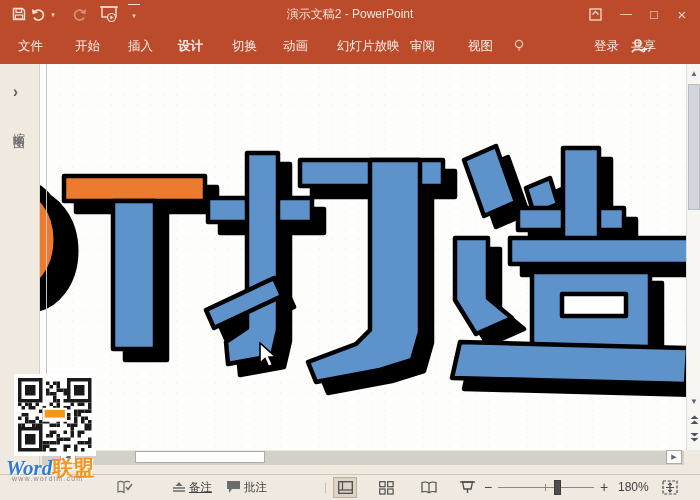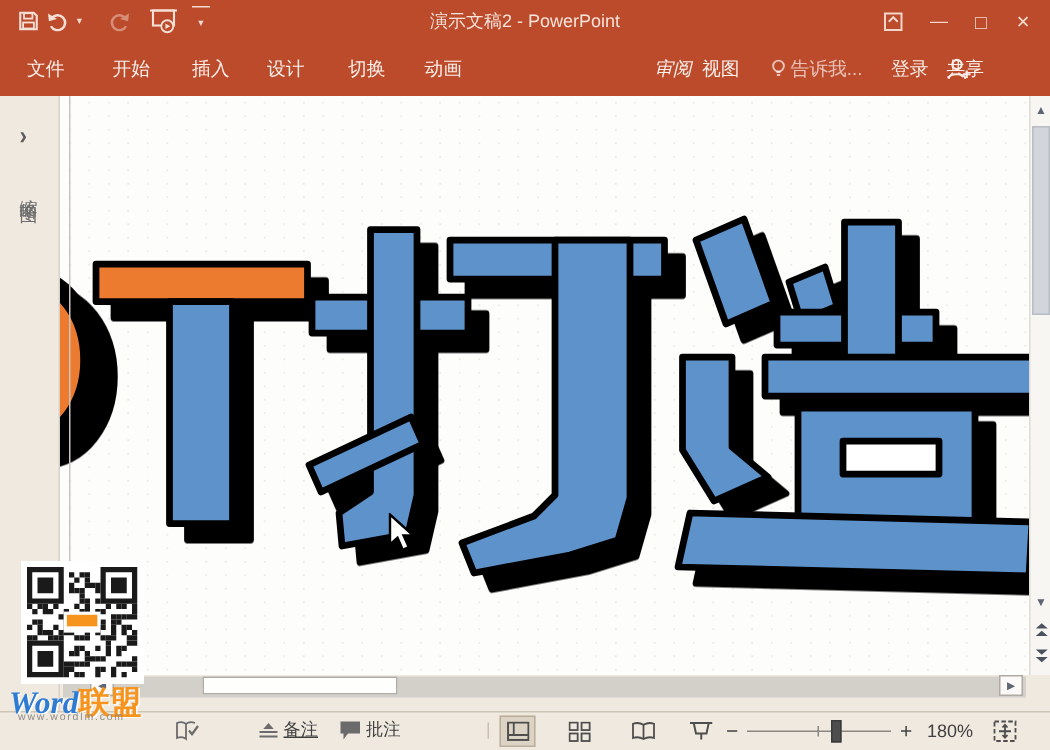--- a/index.html
+++ b/index.html
@@ -128,33 +128,33 @@
     </div>
     <div class="win-ctrl" style="left:669px;width:26px;font-size:15px;">
       <span>×</span>
     </div>
   </div>
 
   <div class="tabbar">
     <span class="tab" style="left:18px;">文件</span>
     <span class="tab" style="left:75px;">开始</span>
     <span class="tab" style="left:128px;">插入</span>
-    <span class="tab" style="left:178px;">设计</span>
+    <span class="tab" style="left:178px;font-weight:bold;">设计</span>
     <span class="tab" style="left:232px;">切换</span>
     <span class="tab" style="left:283px;">动画</span>
-    <span class="tab" style="left:436px;font-style:italic;">审阅</span>
+    <span class="tab" style="left:337px;">幻灯片放映</span>
+    <span class="tab" style="left:410px;">审阅</span>
     <span class="tab" style="left:468px;">视图</span>
 
     <span class="tab" style="left:513px;top:11px;height:14px;">
       <svg width="12" height="14" viewBox="0 0 12 14">
         <circle cx="6" cy="5" r="3.6" fill="none" stroke="rgba(255,255,255,.66)" stroke-width="1.3"></circle>
         <path d="M4.6,9 h2.8 M4.9,11 h2.2" stroke="rgba(255,255,255,.66)" stroke-width="1.2"></path>
       </svg>
     </span>
-    <span class="tab tellme" style="left:527px;">告诉我...</span>
     <span class="tab" style="left:594px;">登录</span>
     <span class="tab" style="left:631px;top:10px;height:16px;">
       <svg width="17" height="16" viewBox="0 0 17 16">
         <circle cx="7" cy="5" r="3.1" fill="none" stroke="#FBEFEA" stroke-width="1.4"></circle>
         <path d="M1.5,14.5 c0,-4 11,-4 11,0" fill="none" stroke="#FBEFEA" stroke-width="1.4"></path>
         <path d="M13.5,9 v5 M11,11.5 h5" stroke="#FBEFEA" stroke-width="1.4"></path>
       </svg>
     </span>
     <span class="tab" style="left:631px;">共享</span>
   </div>

